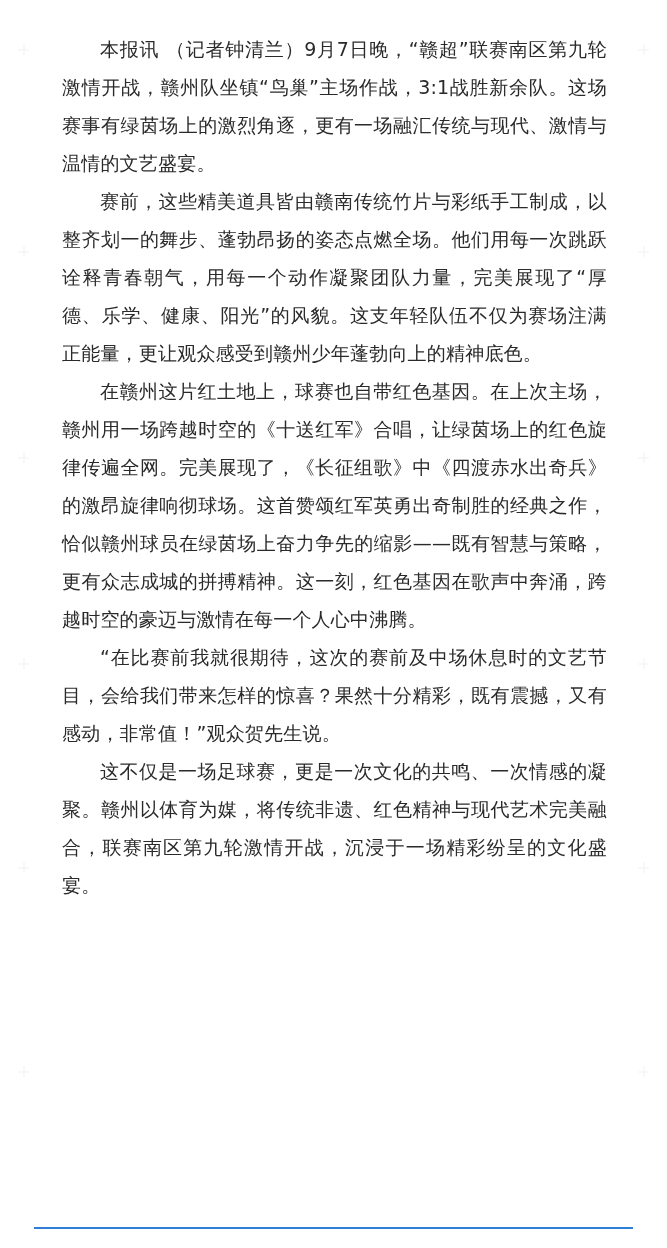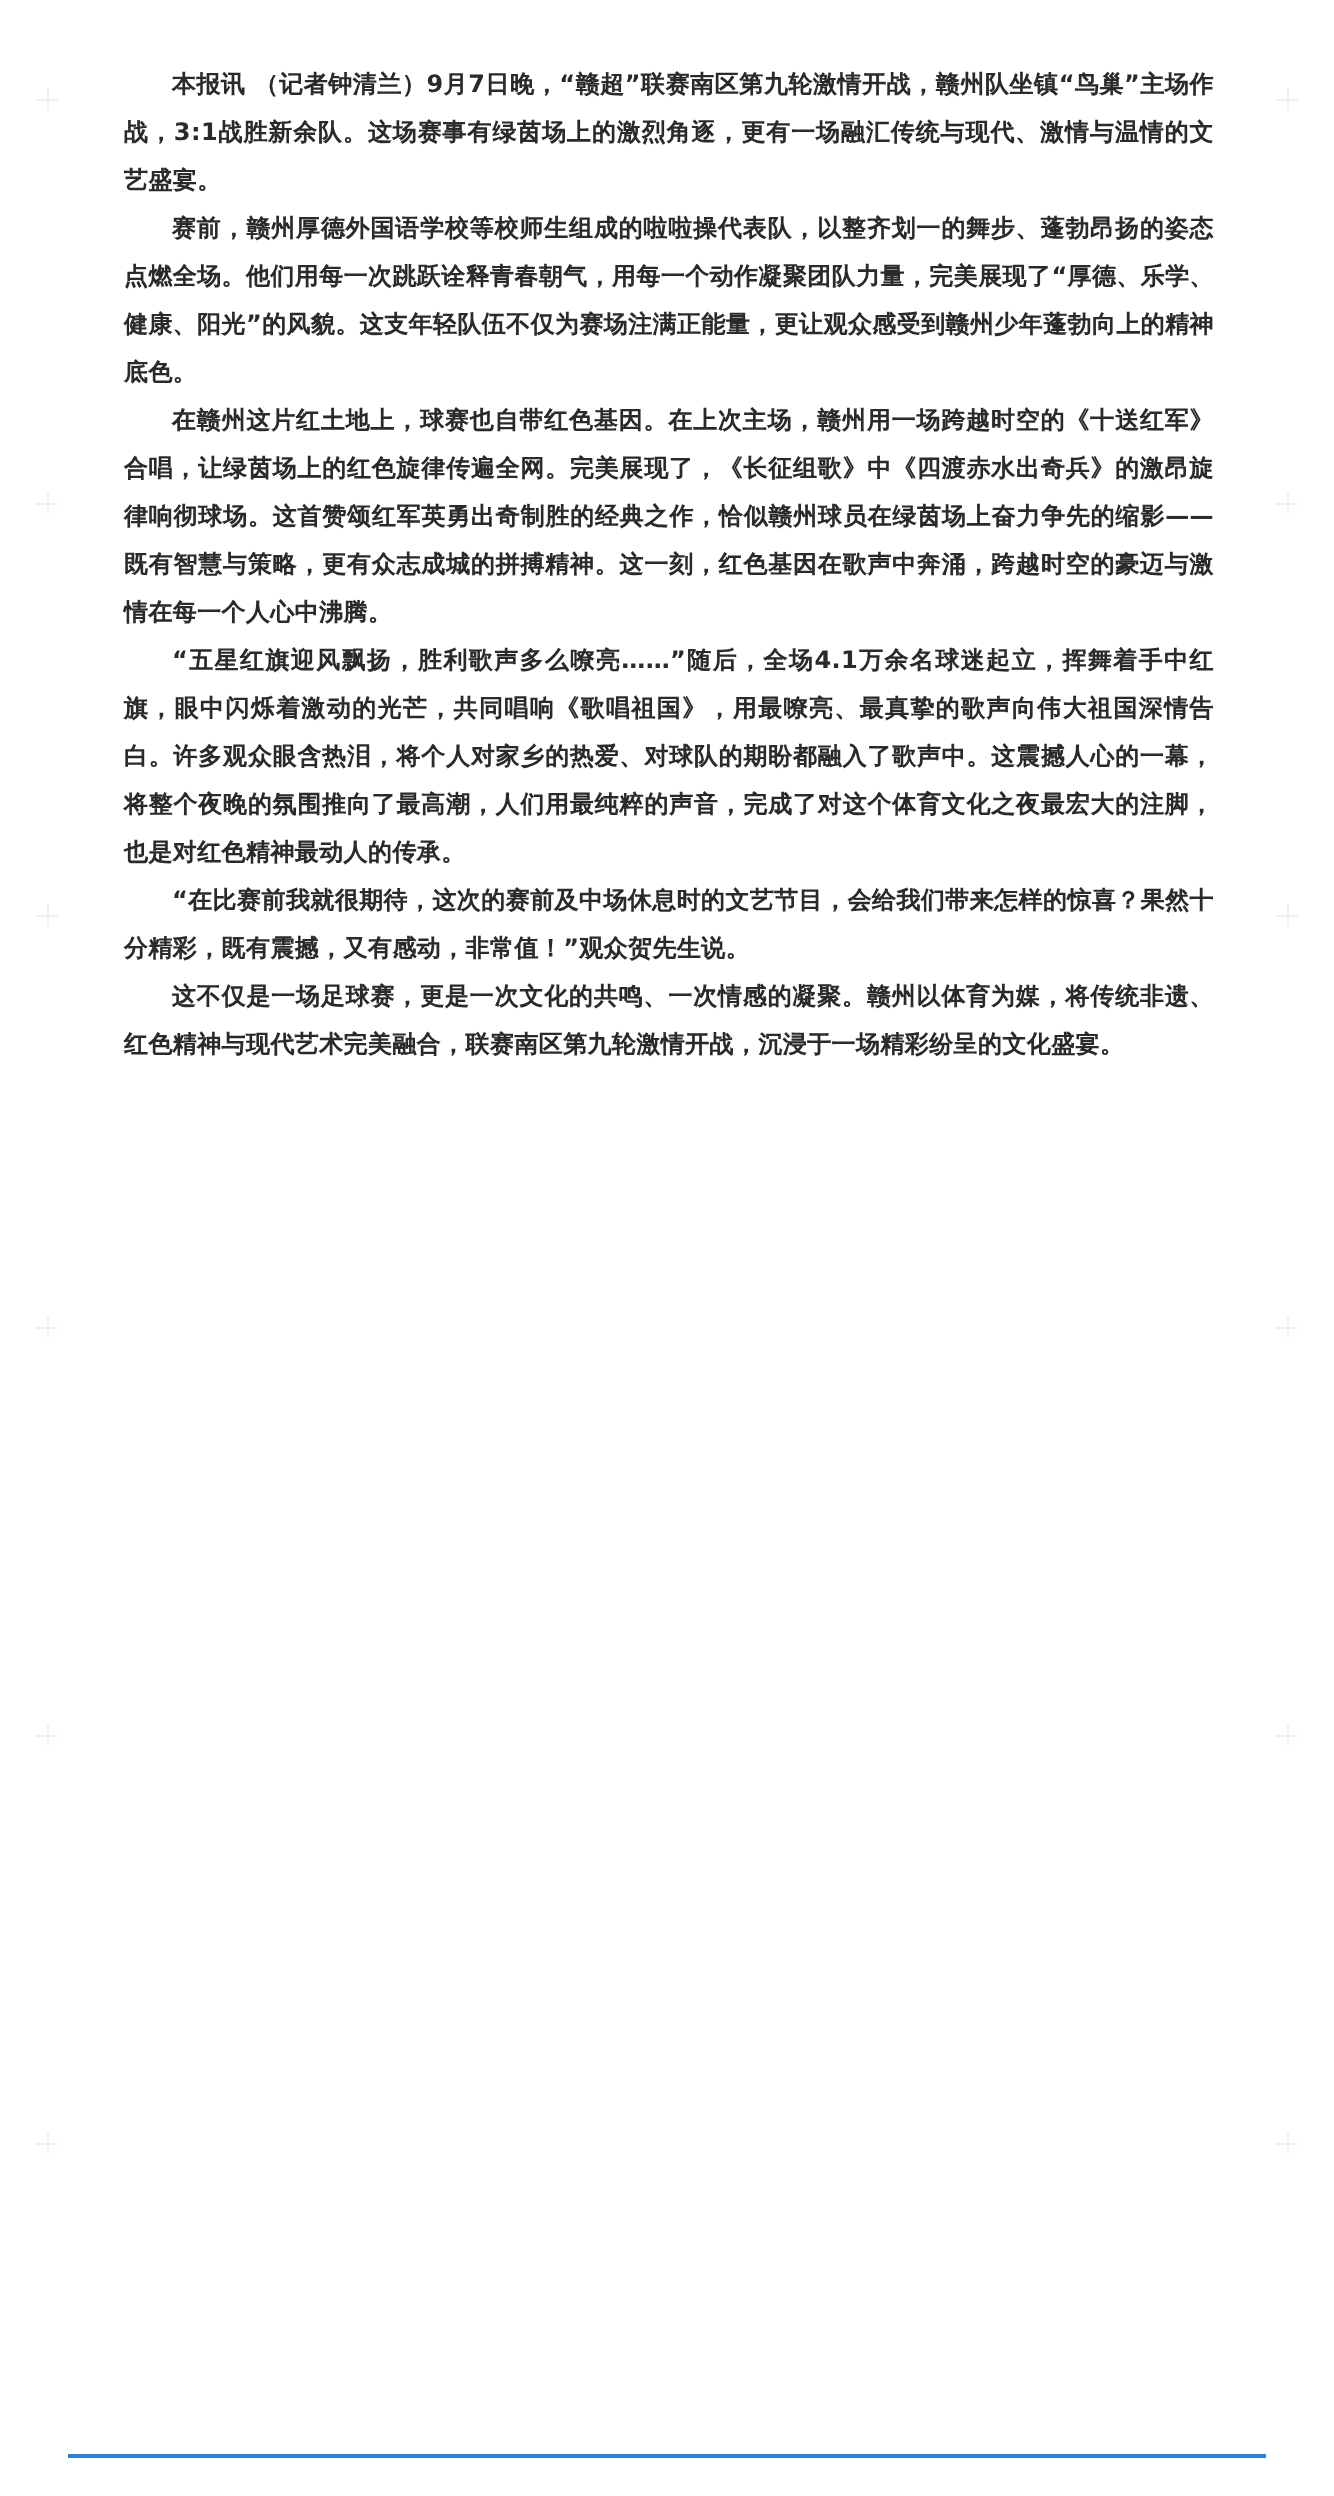--- a/index.html
+++ b/index.html
@@ -48,30 +48,29 @@
   }
 
   .article {
     position: absolute;
     left: 62px;
     top: 30px;
     width: 545px;
   }
 
   .para {
-    font-size: 12px;
-    line-height: 24px;
+    font-size: 19px;
+    line-height: 38px;
     color: #2a2a2a;
     text-align: justify;
     text-justify: inter-ideograph;
     text-indent: 2em;
     margin: 0 0 0 0;
     letter-spacing: 0.2px;
     font-family: "DejaVu Sans", "Liberation Sans", sans-serif;
-    font-weight: bold;
   }
 
   .footer-bar {
     position: absolute;
     left: 0;
     right: 0;
     bottom: 0;
     height: 34px;
     background: #ffffff;
   }
@@ -97,23 +96,22 @@
   <div class="cross" style="left:18px; top:1066px;"></div>
   <div class="cross" style="left:638px; top:44px;"></div>
   <div class="cross" style="left:638px; top:246px;"></div>
   <div class="cross" style="left:638px; top:452px;"></div>
   <div class="cross" style="left:638px; top:658px;"></div>
   <div class="cross" style="left:638px; top:862px;"></div>
   <div class="cross" style="left:638px; top:1066px;"></div>
 
   <div class="article">
     <p class="para">本报讯 （记者钟清兰）9月7日晚，“赣超”联赛南区第九轮激情开战，赣州队坐镇“鸟巢”主场作战，3:1战胜新余队。这场赛事有绿茵场上的激烈角逐，更有一场融汇传统与现代、激情与温情的文艺盛宴。</p>
-    <p class="para">赛前，赣州厚德外国语学校等校师生组成的啦啦操代表队，以整齐划一的舞步、蓬勃昂扬的姿态点燃全场。他们用每一次跳跃诠释青春朝气，用每一个动作凝聚团队力量，完美展现了“厚德、乐学、健康、阳光”的风貌。这支年轻队伍不仅为赛场注满正能量，更让观众感受到赣州少年蓬勃向上的精神底色。</p>
+    <p class="para">赛前，这些精美道具皆由赣南传统竹片与彩纸手工制成，以整齐划一的舞步、蓬勃昂扬的姿态点燃全场。他们用每一次跳跃诠释青春朝气，用每一个动作凝聚团队力量，完美展现了“厚德、乐学、健康、阳光”的风貌。这支年轻队伍不仅为赛场注满正能量，更让观众感受到赣州少年蓬勃向上的精神底色。</p>
     <p class="para">在赣州这片红土地上，球赛也自带红色基因。在上次主场，赣州用一场跨越时空的《十送红军》合唱，让绿茵场上的红色旋律传遍全网。完美展现了，《长征组歌》中《四渡赤水出奇兵》的激昂旋律响彻球场。这首赞颂红军英勇出奇制胜的经典之作，恰似赣州球员在绿茵场上奋力争先的缩影——既有智慧与策略，更有众志成城的拼搏精神。这一刻，红色基因在歌声中奔涌，跨越时空的豪迈与激情在每一个人心中沸腾。</p>
-    <p class="para">“五星红旗迎风飘扬，胜利歌声多么嘹亮……”随后，全场4.1万余名球迷起立，挥舞着手中红旗，眼中闪烁着激动的光芒，共同唱响《歌唱祖国》，用最嘹亮、最真挚的歌声向伟大祖国深情告白。许多观众眼含热泪，将个人对家乡的热爱、对球队的期盼都融入了歌声中。这震撼人心的一幕，将整个夜晚的氛围推向了最高潮，人们用最纯粹的声音，完成了对这个体育文化之夜最宏大的注脚，也是对红色精神最动人的传承。</p>
     <p class="para">“在比赛前我就很期待，这次的赛前及中场休息时的文艺节目，会给我们带来怎样的惊喜？果然十分精彩，既有震撼，又有感动，非常值！”观众贺先生说。</p>
     <p class="para">这不仅是一场足球赛，更是一次文化的共鸣、一次情感的凝聚。赣州以体育为媒，将传统非遗、红色精神与现代艺术完美融合，联赛南区第九轮激情开战，沉浸于一场精彩纷呈的文化盛宴。</p>
   </div>
 
   <div class="footer-bar">
     <div class="footer-rule"></div>
   </div>
 
 </div>
 

